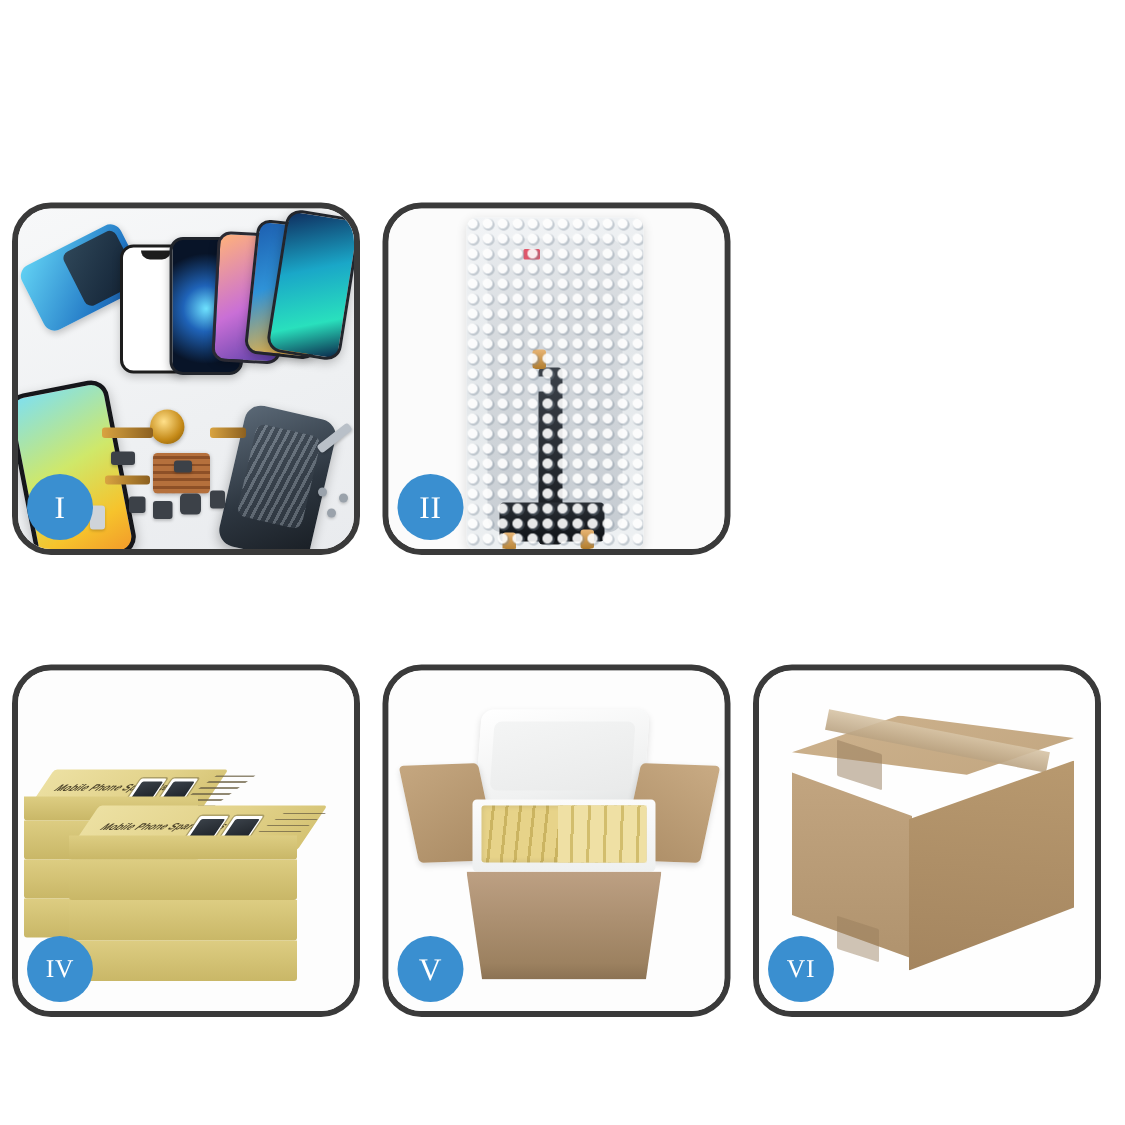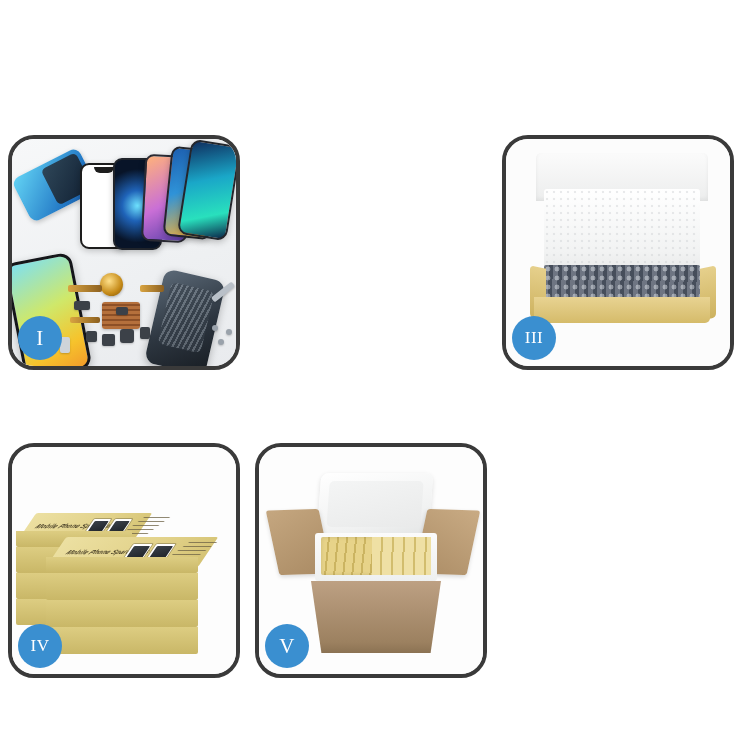--- a/index.html
+++ b/index.html
@@ -248,32 +248,38 @@
         <div class="bit" style="left:48px;top:198px;width:10px;height:16px;background:#cfd4d9;"></div>
         <div class="bit" style="left:104px;top:168px;width:12px;height:8px;"></div>
         <div class="bit" style="left:206px;top:200px;width:6px;height:6px;border-radius:50%;background:#9aa2ab;"></div>
         <div class="bit" style="left:214px;top:190px;width:6px;height:6px;border-radius:50%;background:#9aa2ab;"></div>
         <div class="bit" style="left:200px;top:186px;width:6px;height:6px;border-radius:50%;background:#9aa2ab;"></div>
         <div class="bit" style="left:198px;top:150px;width:26px;height:6px;transform:rotate(-38deg);background:#b9c0c8;"></div>
       </div>
       <div class="badge">I</div>
     </div>
 
-
-    <div class="panel r0 c2">
-      <div class="scene p3">
-        <div class="b3-lidback"></div>
-        <div class="b3-foam"></div>
-        <div class="b3-inner"></div>
-        <div class="b3-leftflap"></div>
-        <div class="b3-rightflap"></div>
-        <div class="b3-front"></div>
-      </div>
-      <div class="badge wide">III</div>
-    </div>
+    <div class="panel r0 c1">
+      <div class="scene p2">
+        <div class="bag">
+          <div class="lcd">
+            <div class="redtab"></div>
+            <div class="lcdcable"></div>
+            <div class="conn" style="left:30px;top:74px;"></div>
+            <div class="conn" style="left:28px;top:92px;width:14px;height:10px;background:#cfd5db;"></div>
+            <div class="lcdtop"></div>
+            <div class="conn" style="left:10px;top:196px;"></div>
+            <div class="conn" style="left:62px;top:194px;"></div>
+          </div>
+          <div class="bubbles"></div>
+        </div>
+      </div>
+      <div class="badge">II</div>
+    </div>
+
 
     <div class="panel r1 c0">
       <div class="scene p4">
         <div class="stackwrap">
 
           <div class="sbox" style="left:0px;top:48px;width:116px;height:34px;">
             <div class="top">
               <div class="lbl" style="left:10px;top:9px;">Mobile Phone Spare Parts</div>
               <div class="lcdimg" style="left:62px;top:6px;width:17px;height:20px;"></div>
               <div class="lcdimg" style="left:83px;top:6px;width:17px;height:20px;"></div>
@@ -320,15 +326,26 @@
         <div class="c5-lflap"></div>
         <div class="c5-rflap"></div>
         <div class="c5-foaminner"></div>
         <div class="c5-contents"></div>
         <div class="c5-rim"></div>
         <div class="c5-body"></div>
       </div>
       <div class="badge">V</div>
     </div>
 
+    <div class="panel r1 c2">
+      <div class="scene p6">
+        <div class="c6-top"></div>
+        <div class="c6-tape"></div>
+        <div class="c6-left"></div>
+        <div class="c6-right2"></div>
+        <div class="c6-seam"></div>
+        <div class="c6-seam2"></div>
+      </div>
+      <div class="badge wide">VI</div>
+    </div>
 
   </div>
 </div>
 
 </body></html>

